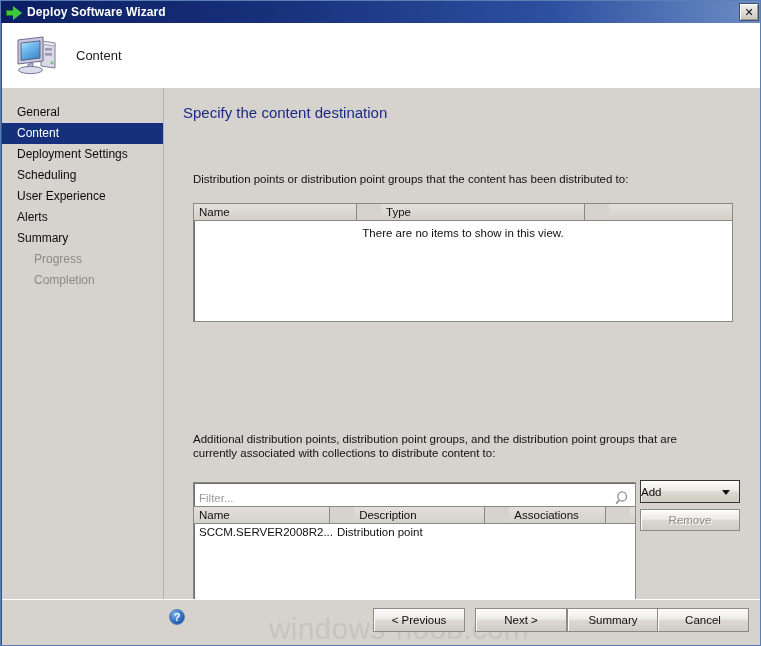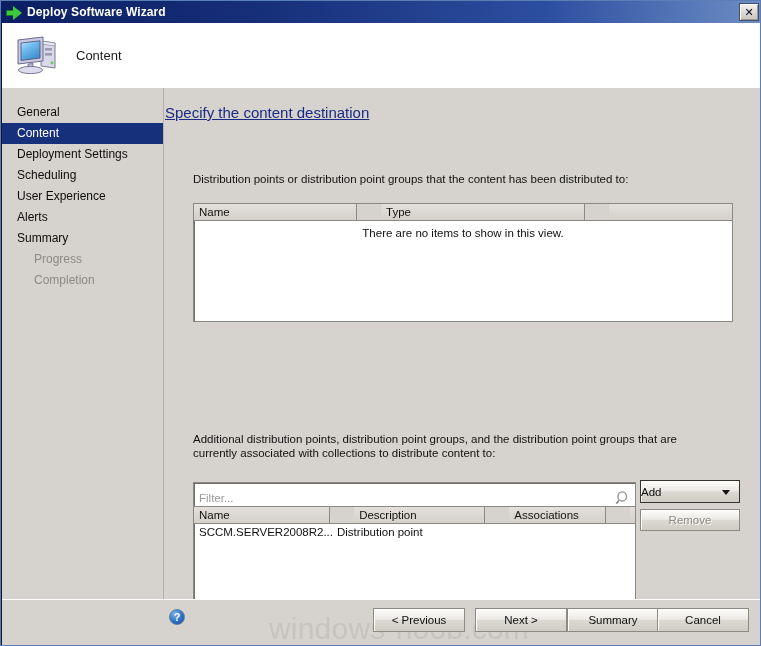--- a/index.html
+++ b/index.html
@@ -9,21 +9,21 @@
   }
   body {
     font-family: "Liberation Sans", sans-serif;
     -webkit-font-smoothing: none;
   }
   #window {
     position: relative;
     width: 761px;
     height: 646px;
     box-sizing: border-box;
-    background: #0f172a;
+    background: #6d28d9;
     border: 1px solid #5a7fb5;
     overflow: hidden;
   }
 
   
   #titlebar {
     position: absolute;
     left: 0; top: 0;
     width: 761px;
     height: 22px;
@@ -153,25 +153,24 @@
   #content-pane {
     position: absolute;
     left: 163px; top: 0;
     width: 596px;
     height: 511px;
     background: #d6d3ce;
     box-sizing: border-box;
   }
   #page-heading {
     position: absolute;
-    left: 0;
+    left: 18px;
     top: 16px;
     font-size: 15px;
     color: #1b2a85;
-    text-decoration: underline;
   }
   .section-label {
     position: absolute;
     font-size: 11.5px;
     color: #111111;
     line-height: 14px;
   }
   #label-distributed {
     left: 28px;
     top: 84px;

